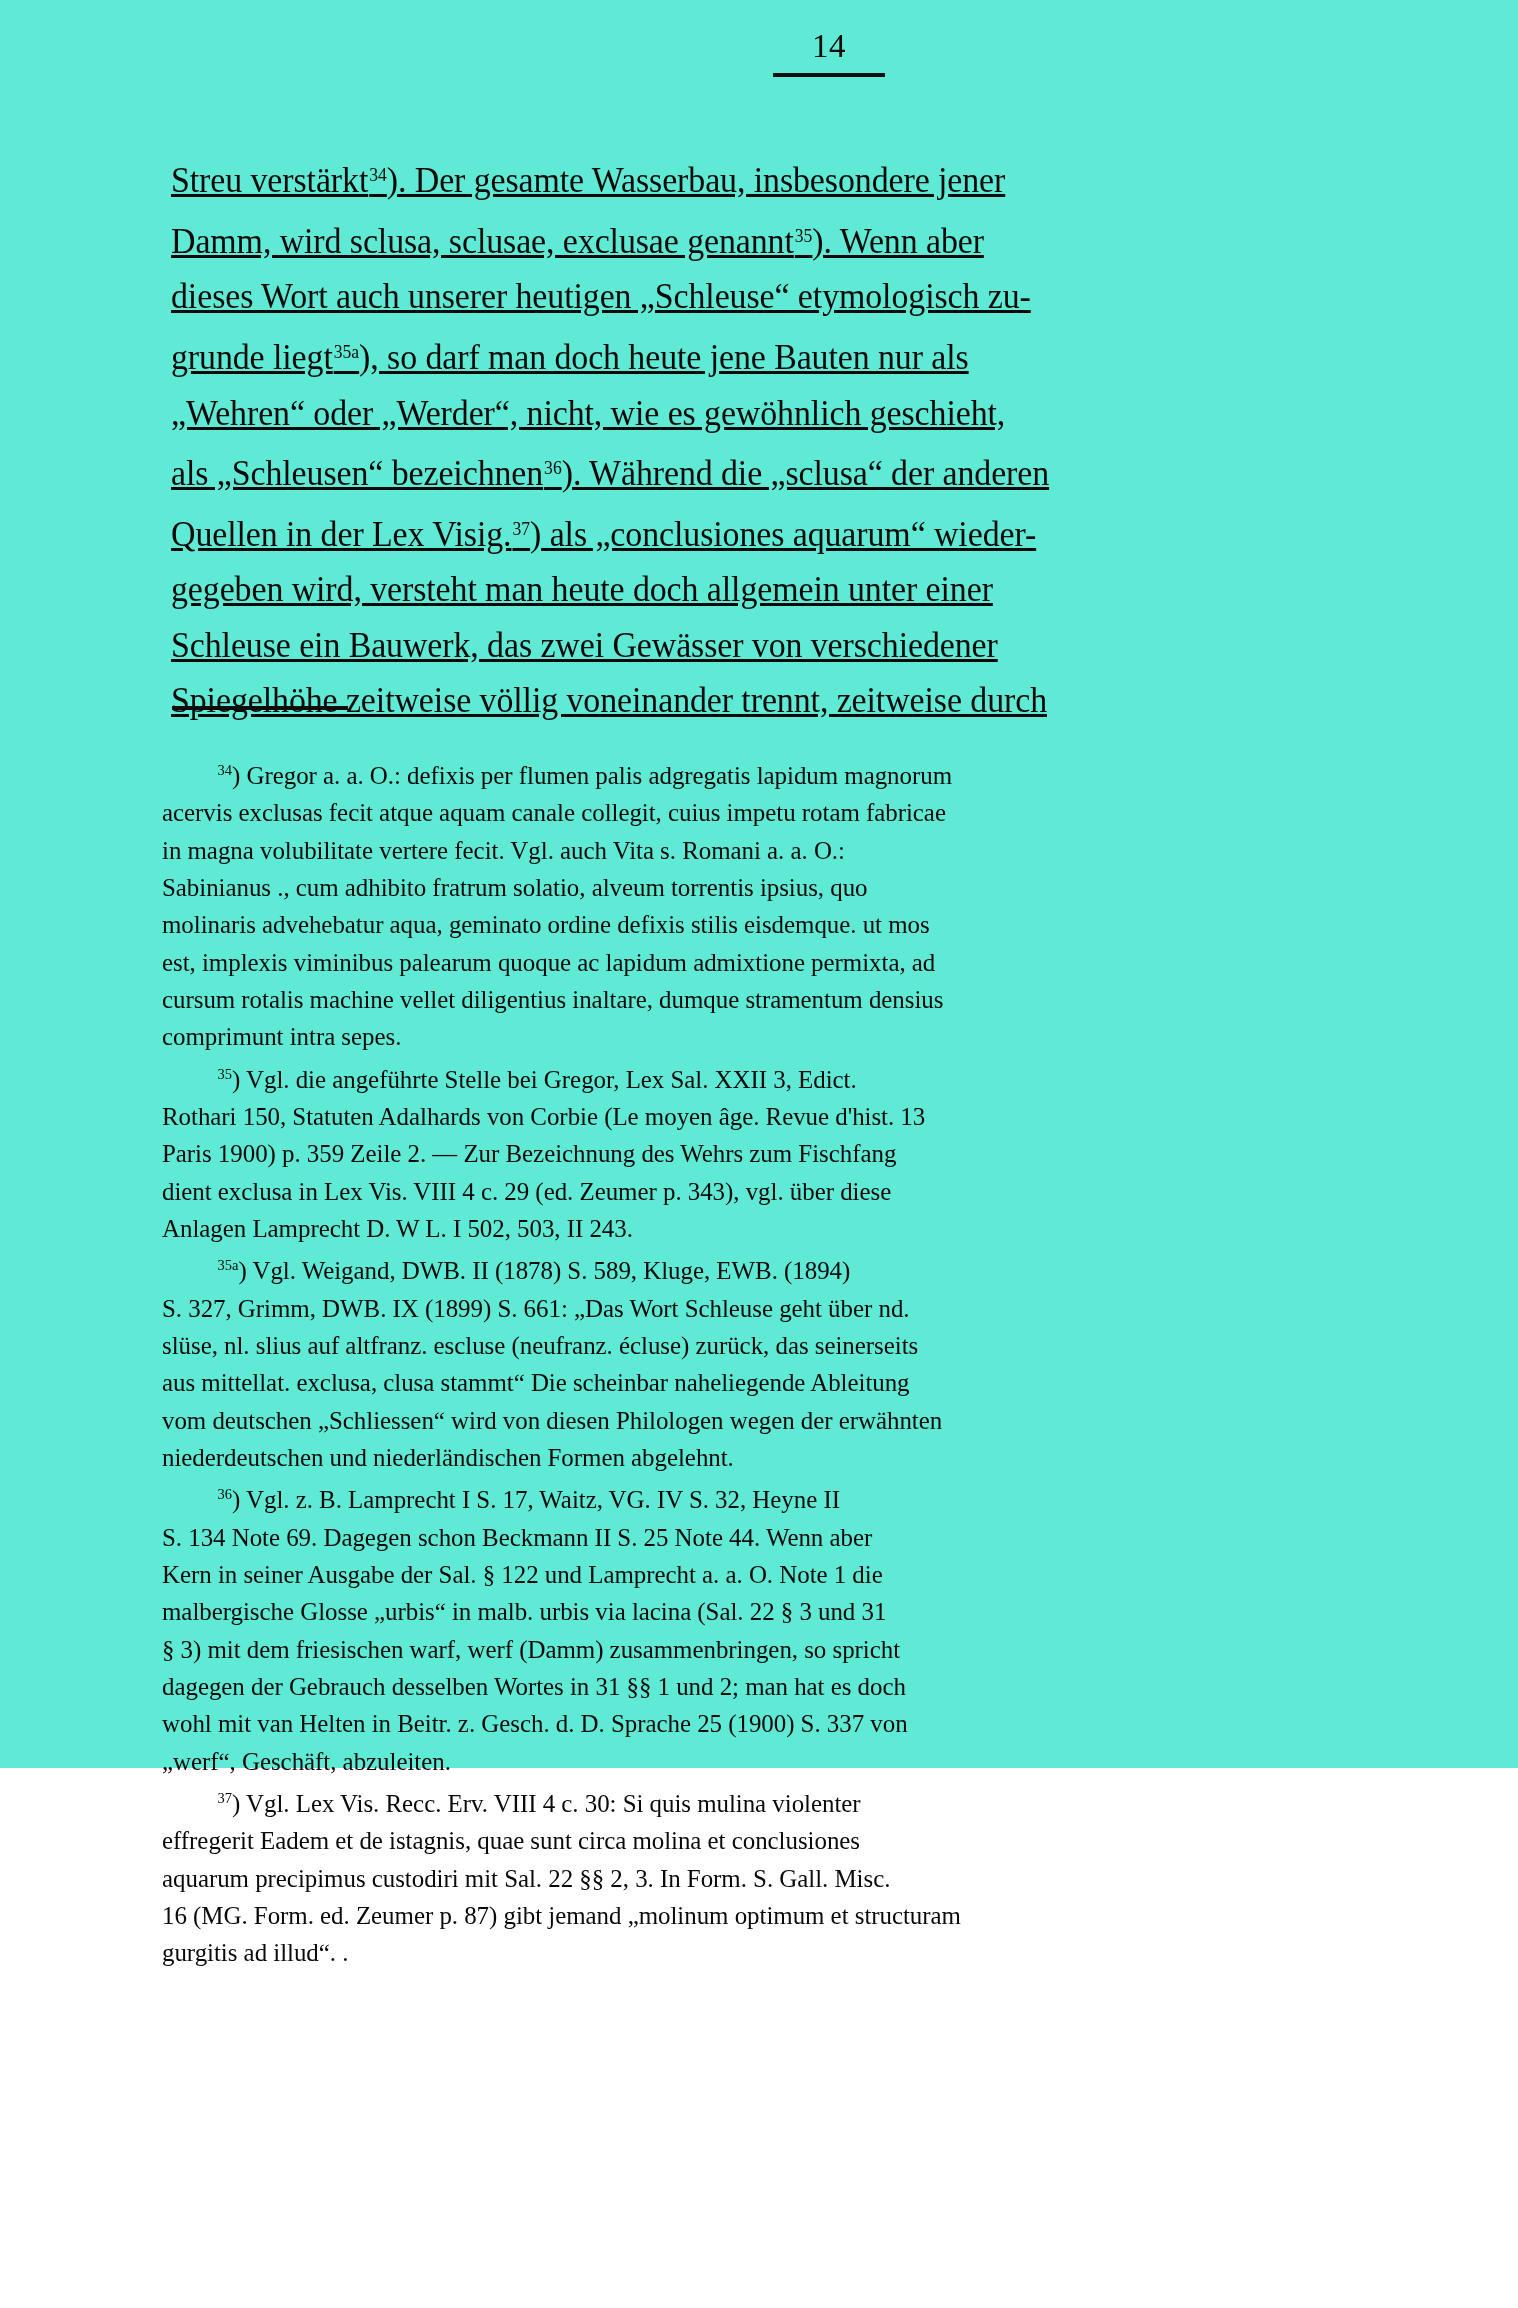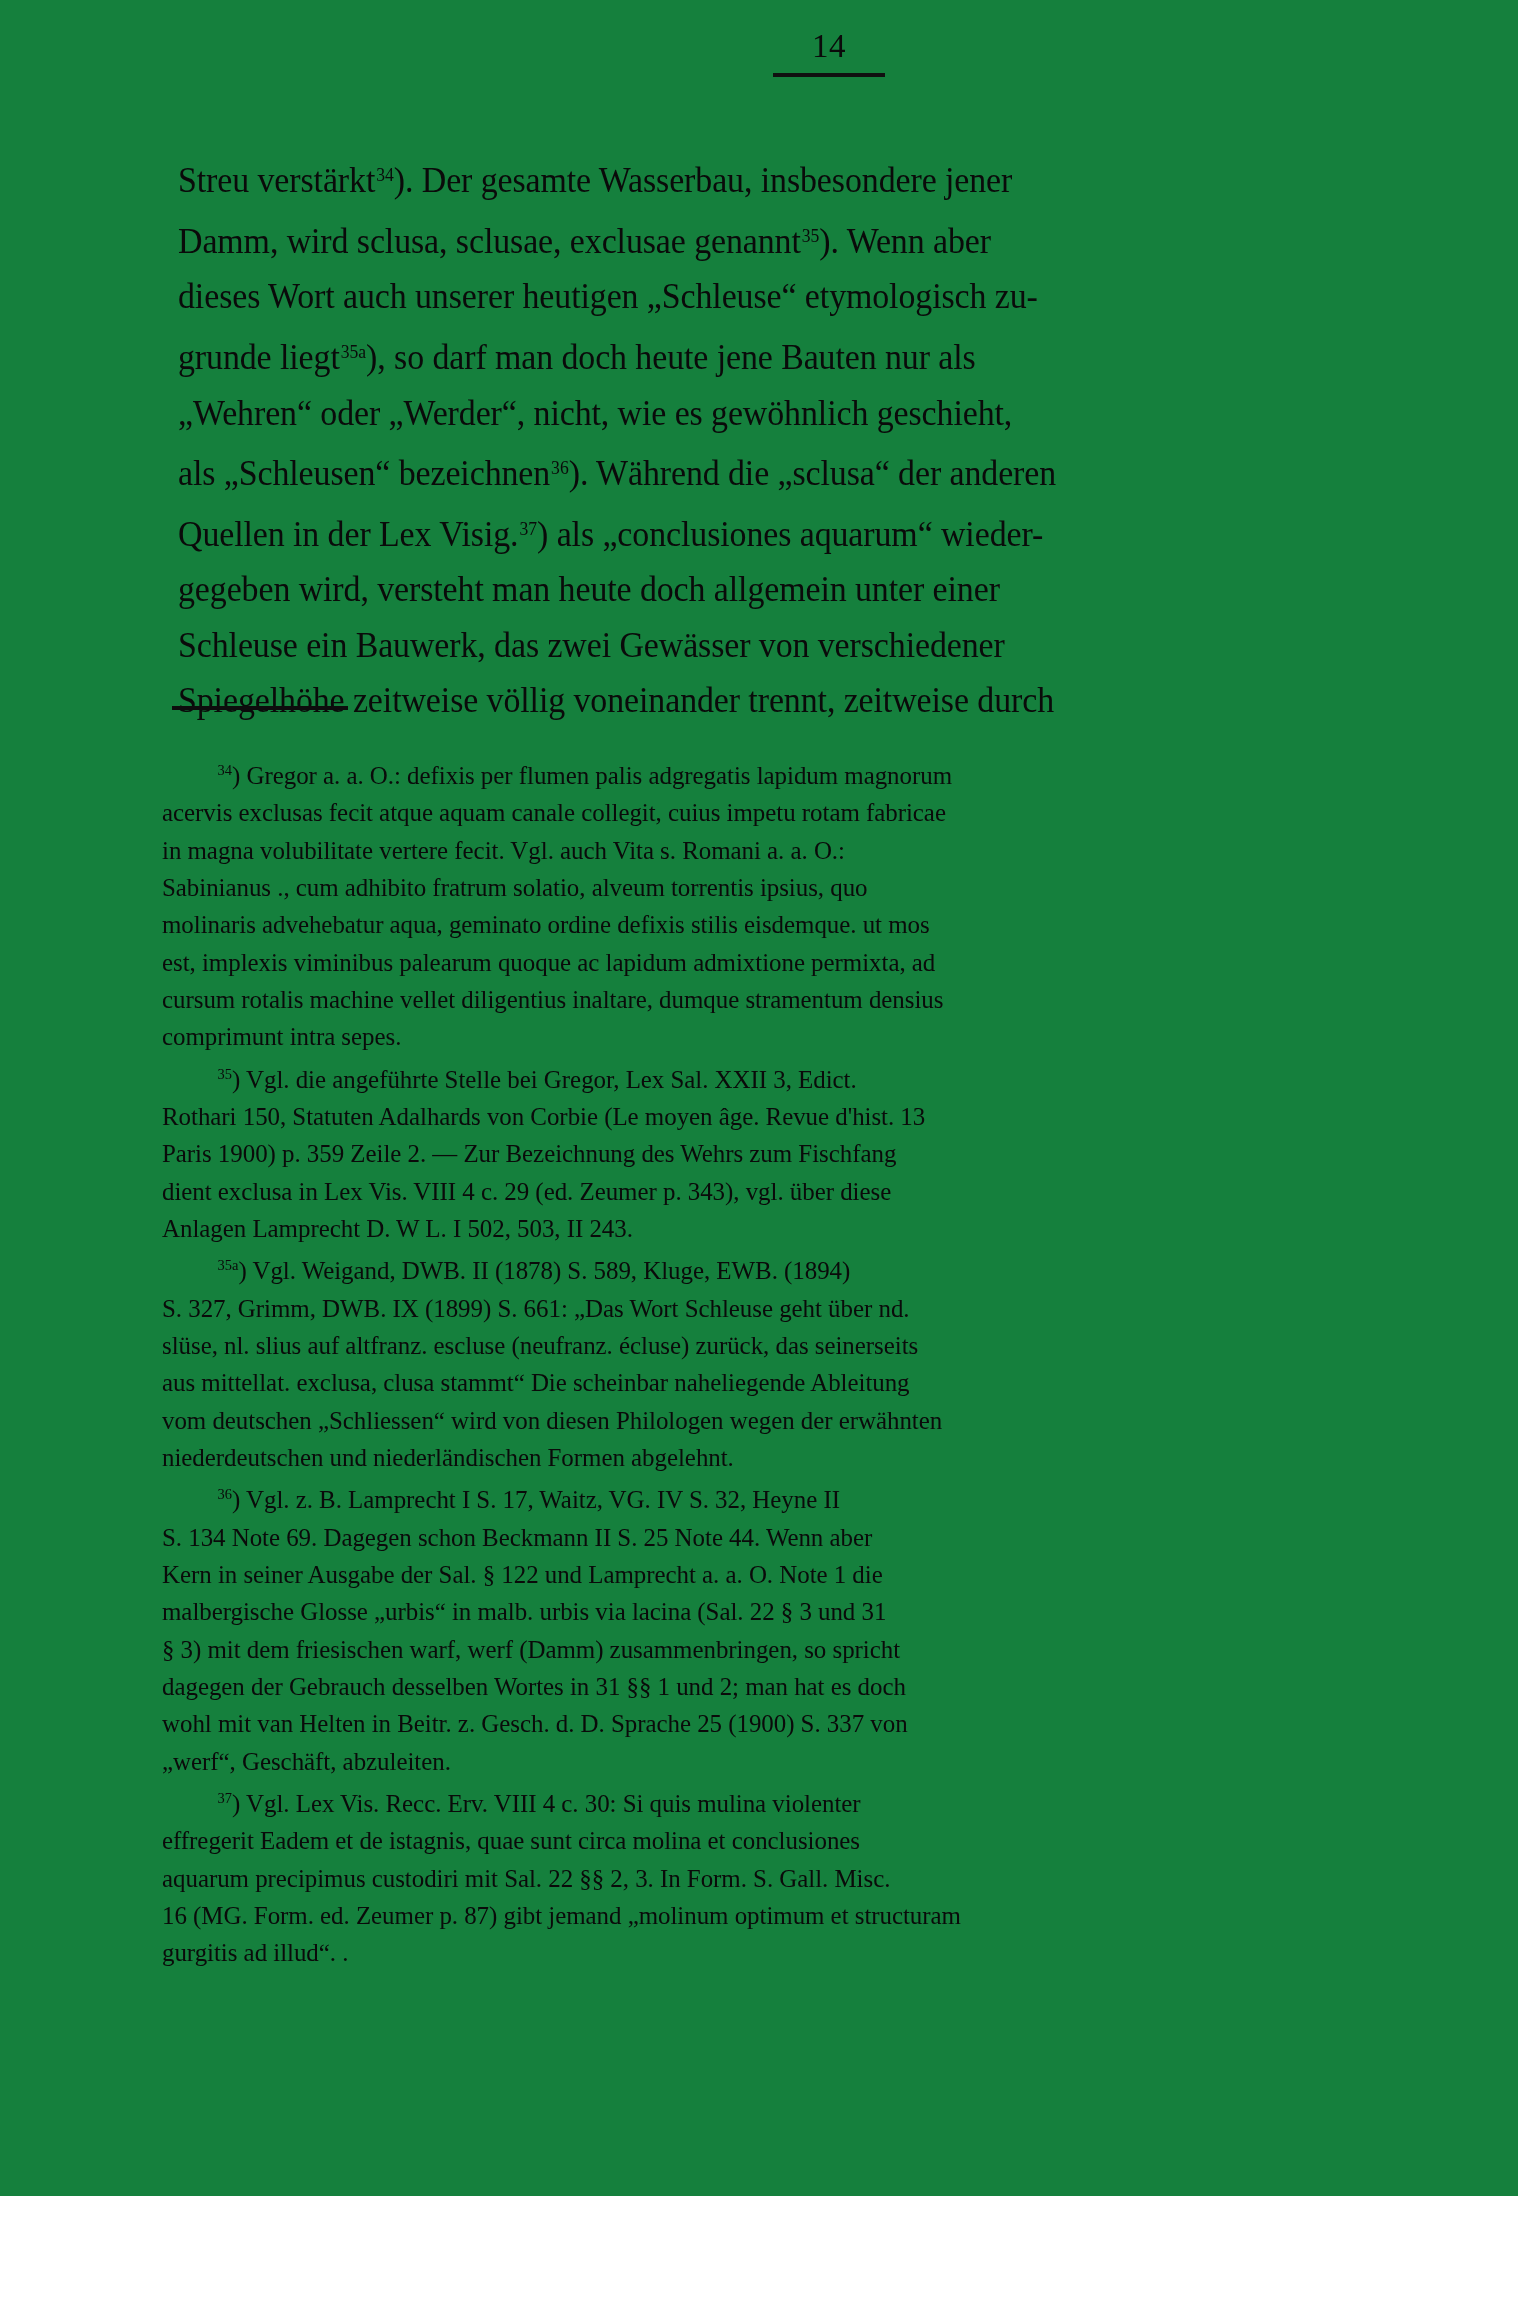--- a/index.html
+++ b/index.html
@@ -13,22 +13,22 @@
     font-family: "Liberation Serif", "DejaVu Serif", serif;
     color: #0a0a0a;
     position: relative;
     overflow: hidden;
   }
 
   .page {
     position: absolute;
     left: 0; top: 0;
     width: 1518px;
-    height: 2196px;
-    background: #15803d;
+    height: 1768px;
+    background: #5eead4;
   }
 
   
   .folio-block {
     position: absolute;
     left: 0;
     top: 30px;
     width: 1518px;
     text-align: center;
     padding-left: 70px;
@@ -43,23 +43,24 @@
     display: block;
     width: 112px;
     height: 4px;
     background: #101010;
     margin: 10px auto 0 auto;
   }
 
   
   .body-block {
     position: absolute;
-    left: 178px;
+    left: 171px;
     top: 148px;
     width: 1224px;
+    text-decoration: underline;
   }
   .body-line {
     font-size: 35.5px;
     line-height: 55.3px;
     white-space: nowrap;
     font-stretch: condensed;
     transform: scaleX(0.955);
     transform-origin: left center;
     letter-spacing: -0.1px;
   }

